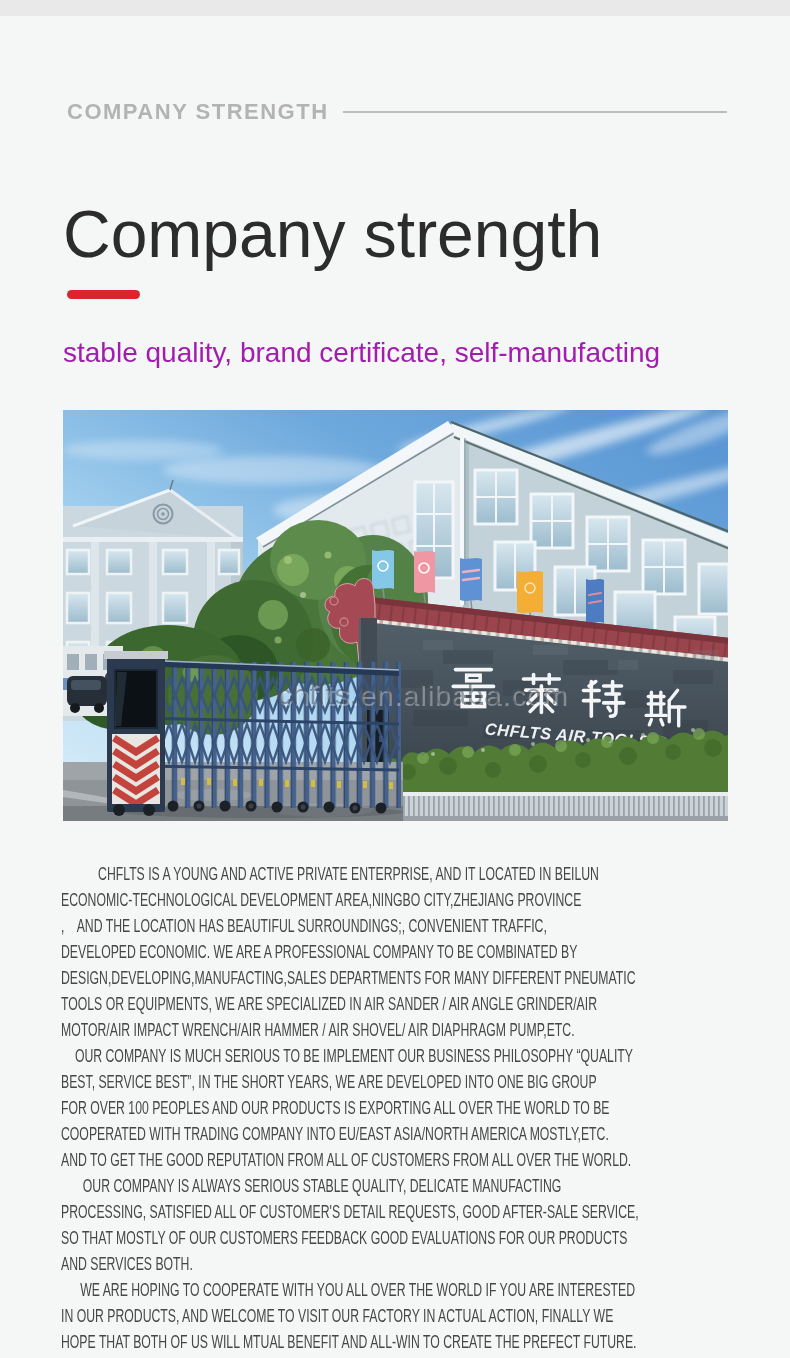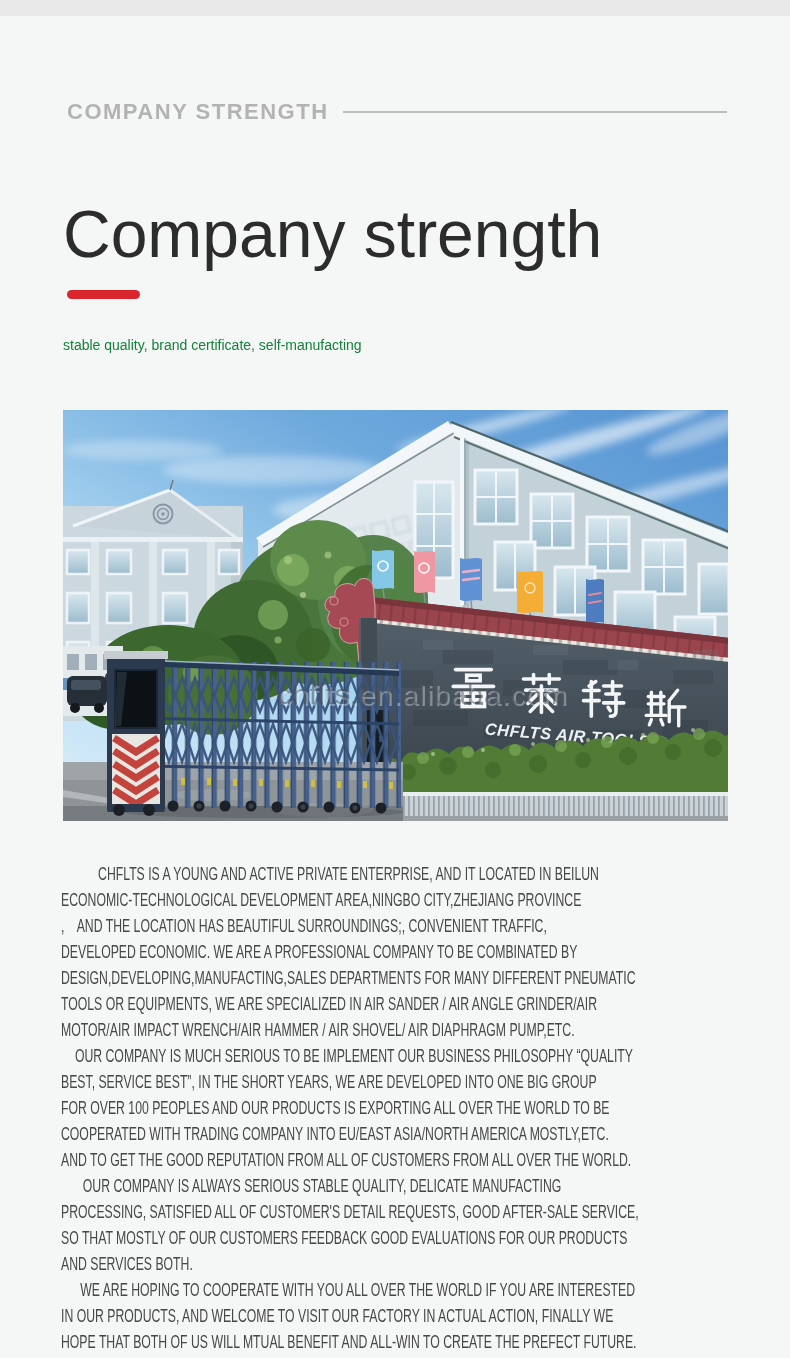--- a/index.html
+++ b/index.html
@@ -5,21 +5,21 @@
   html,body{margin:0;padding:0;}
   body{background:#e9e9e9;font-family:"Liberation Sans", sans-serif;}
   .page{position:relative;width:790px;height:1358px;margin:16px auto;background:#f5f6f6;overflow:hidden;}
 
   .eyebrow-row{position:absolute;top:83px;left:67px;width:660px;display:flex;align-items:center;}
   .eyebrow{font-size:22px;font-weight:bold;letter-spacing:1.5px;color:#b3b3b3;white-space:nowrap;}
   .eyebrow-rule{flex:1;height:2px;background:#bdbdbd;margin-left:14px;}
 
   .page-title{position:absolute;top:180px;left:63px;margin:0;font-size:66px;font-weight:400;color:#2c2c2c;letter-spacing:0;}
   .accent-bar{position:absolute;top:274px;left:67px;width:73px;height:9px;border-radius:4.5px;background:#d9262c;}
-  .page-subtitle{position:absolute;top:321px;left:63px;font-size:14px;color:#15803d;}
+  .page-subtitle{position:absolute;top:321px;left:63px;font-size:28px;color:#a21caf;}
 
   .photo{position:absolute;top:394px;left:63px;width:665px;height:411px;}
   .photo svg{display:block;}
 
   .about{position:absolute;top:845px;left:61px;width:1040px;transform:scaleX(0.662);transform-origin:0 0;
          font-size:18.5px;line-height:26px;color:#474747;}
   .about p{margin:0;white-space:pre-line;}
   .about p.p1{text-indent:56px;}
   .about p.p2{text-indent:21px;}
   .about p.p3{text-indent:33px;}

